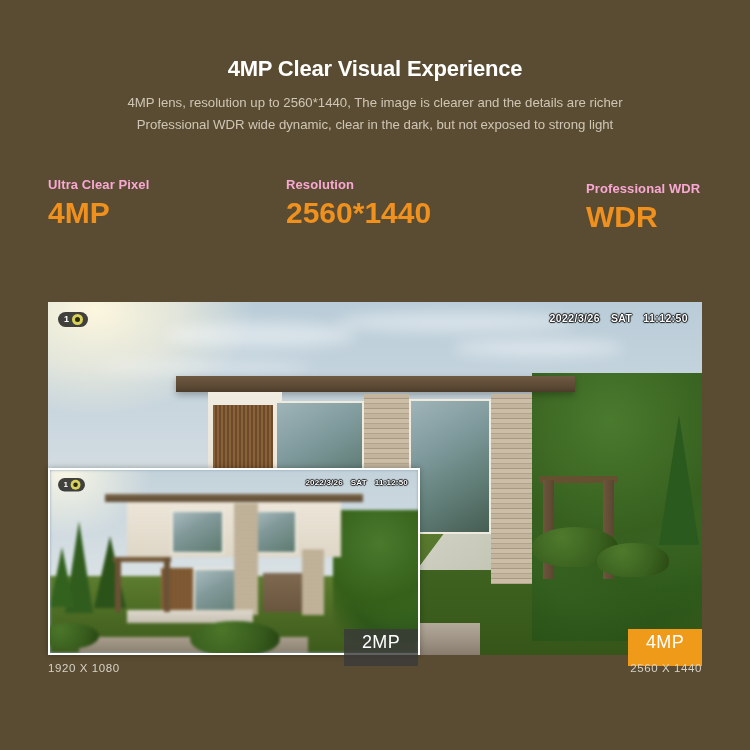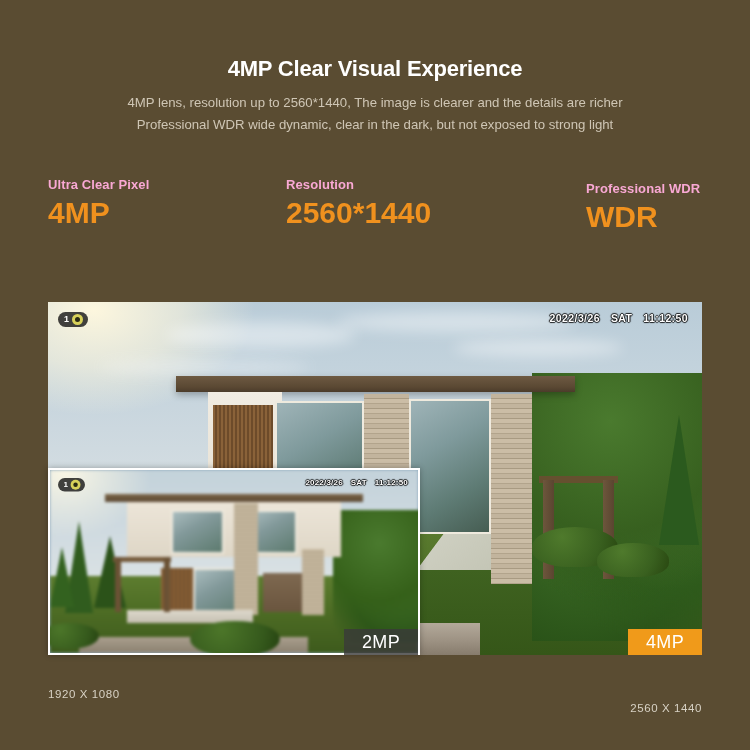--- a/index.html
+++ b/index.html
@@ -405,21 +405,21 @@
 
   
   .mp-tag {
     position: absolute;
     color: #ffffff;
     font-size: 18px;
     font-weight: 500;
     text-align: center;
     line-height: 26px;
     width: 74px;
-    height: 26px;
+    height: 37px;
     letter-spacing: 0.3px;
   }
   .mp-2 {
     left: 296px;
     top: 327px;
     background: rgba(58,58,58,0.80);
   }
   .mp-4 {
     right: 0;
     top: 327px;
@@ -427,22 +427,22 @@
   }
 
   
   .res-caption {
     position: absolute;
     color: #d8d2c5;
     font-size: 11.5px;
     letter-spacing: 0.6px;
     white-space: nowrap;
   }
-  .res-2 { left: 48px;  top: 662px; margin-top: 26px; }
-  .res-4 { right: 48px; top: 662px; margin-top: 40px; }
+  .res-2 { left: 48px;  top: 662px; }
+  .res-4 { right: 48px; top: 662px; }
 </style>
 </head>
 <body>
 
 <div class="header">
   <div class="headline">4MP Clear Visual Experience</div>
   <div class="subline-wrap">
     <div class="subline">4MP lens, resolution up to 2560*1440, The image is clearer and the details are richer</div>
     <div class="subline">Professional WDR wide dynamic, clear in the dark, but not exposed to strong light</div>
   </div>

